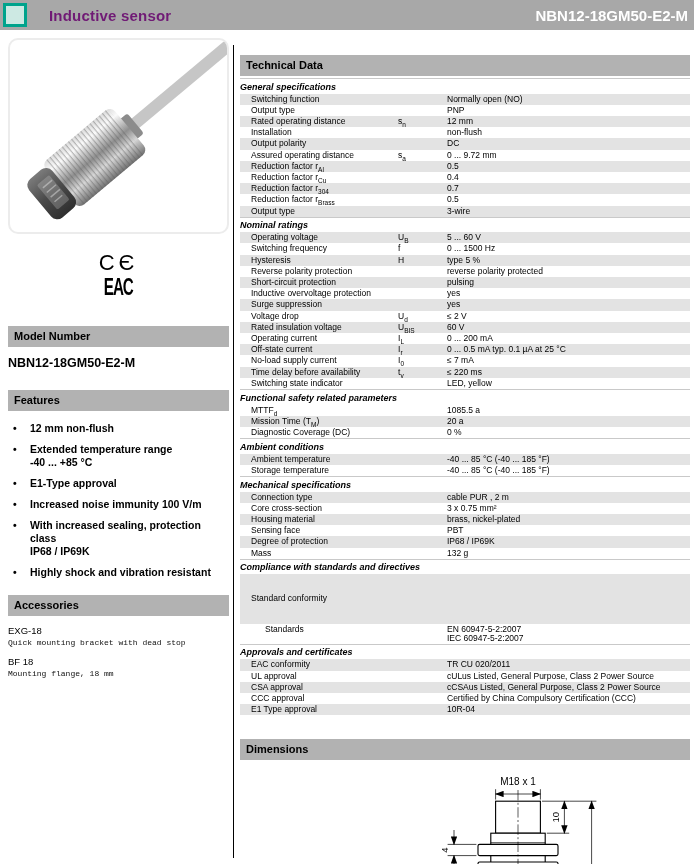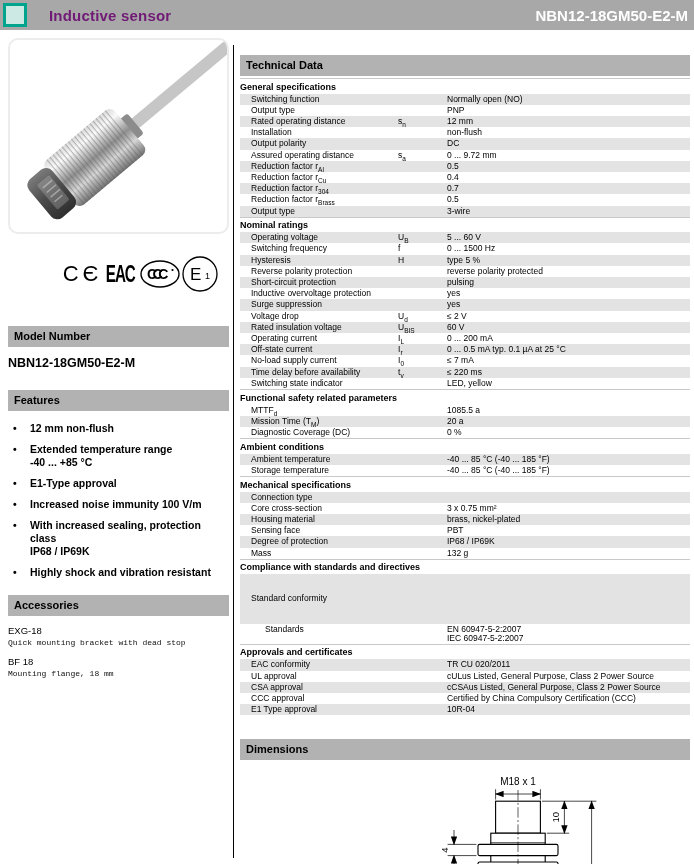--- a/index.html
+++ b/index.html
@@ -15,36 +15,36 @@
   .h-title{color:#701a75;font-weight:bold;font-size:15px;margin-left:22px;letter-spacing:.2px;}
   .h-model{color:#fff;font-weight:bold;font-size:15px;margin-left:auto;margin-right:6px;}
   
   .leftcol{position:absolute;left:8px;top:36px;width:221px;}
   .vdivider{position:absolute;left:233px;top:45px;width:1px;height:813px;background:#000;}
   .rightcol{position:absolute;left:240px;top:55px;width:450px;}
   .bar{background:#b2b2b2;font-weight:bold;font-size:11px;padding:3px 6px;line-height:15px;}
   
   .photo-box{height:192px;margin-top:2px;border:2px solid #ececec;border-radius:10px;overflow:hidden;background:#fff;}
   .photo-box svg{display:block;width:100%;height:100%;}
-  .certs{display:flex;align-items:center;justify-content:flex-end;margin:18px 10px 0 10px;height:44px;}
+  .certs{display:flex;align-items:center;justify-content:center;margin:18px 10px 0 10px;height:44px;flex-direction:column;}
   .ce{font-size:22px;letter-spacing:4px;}
   .eac{font-weight:bold;font-size:19px;letter-spacing:-1px;transform:scale(.8,1.3);display:inline-block;}
   .modelbar{margin-top:30px;}
   .model-value{font-weight:bold;font-size:12.5px;margin:9px 0 20px 0;}
   .featbar{margin-top:0;}
   .feat{margin:11px 0 0 0;padding:0;list-style:none;}
   .feat li{display:flex;font-weight:bold;font-size:10.5px;line-height:13px;margin-bottom:8px;}
   .feat .dot{flex:none;width:17px;padding-left:5px;}
   .feat .ftext{flex:1;padding-right:4px;}
   .accbar{margin-top:16px;}
   .acc-name{font-weight:normal;font-size:9.5px;margin-top:9px;}
   .acc-desc{font-size:8px;margin-top:2px;color:#111;font-family:Liberation Mono, monospace;}
   
   .techtable{margin-top:2px;}
-  .sec-name{font-weight:bold;font-size:9px;padding:2.5px 0 2px 0;border-top:1px solid #c9c9c9;}
+  .sec-name{font-weight:bold;font-size:9px;padding:2.5px 0 2px 0;border-top:1px solid #c9c9c9;font-style:italic;}
   .trow{display:flex;font-size:8.5px;line-height:9.2px;padding:1px 0;gap:12px;}
   .trow.stripe{background:#e3e3e3;}
   .tlabel{flex:none;width:146px;padding-left:11px;box-sizing:border-box;}
   .tlabel.ind2{padding-left:25px;}
   .tsym{flex:none;width:37px;}
   .tval{flex:1;}
   sub{font-size:6.5px;line-height:0;}
   .subrow{padding:20px 0;}
   
   .dimsbar{margin-top:24px;}
@@ -323,20 +323,21 @@
       </div>
       <div class="trow">
         <div class="tlabel">Storage temperature</div>
         <div class="tsym"></div>
         <div class="tval">-40 ... 85 °C (-40 ... 185 °F)</div>
       </div>
       <div class="sec-name">Mechanical specifications</div>
       <div class="trow stripe">
         <div class="tlabel">Connection type</div>
         <div class="tsym"></div>
+        <div class="tval">cable PUR , 2 m</div>
       </div>
       <div class="trow">
         <div class="tlabel">Core cross-section</div>
         <div class="tsym"></div>
         <div class="tval">3 x 0.75 mm²</div>
       </div>
       <div class="trow stripe">
         <div class="tlabel">Housing material</div>
         <div class="tsym"></div>
         <div class="tval">brass, nickel-plated</div>

